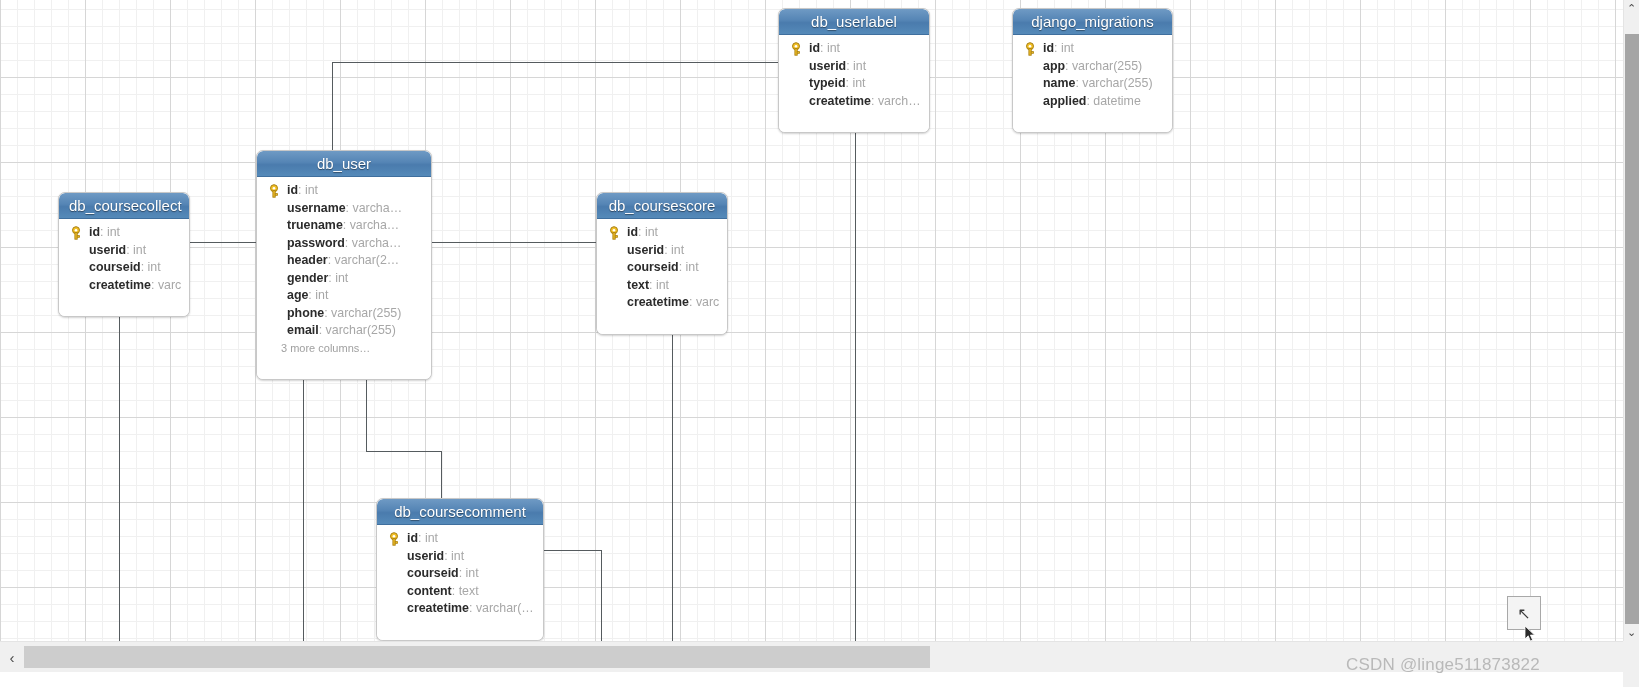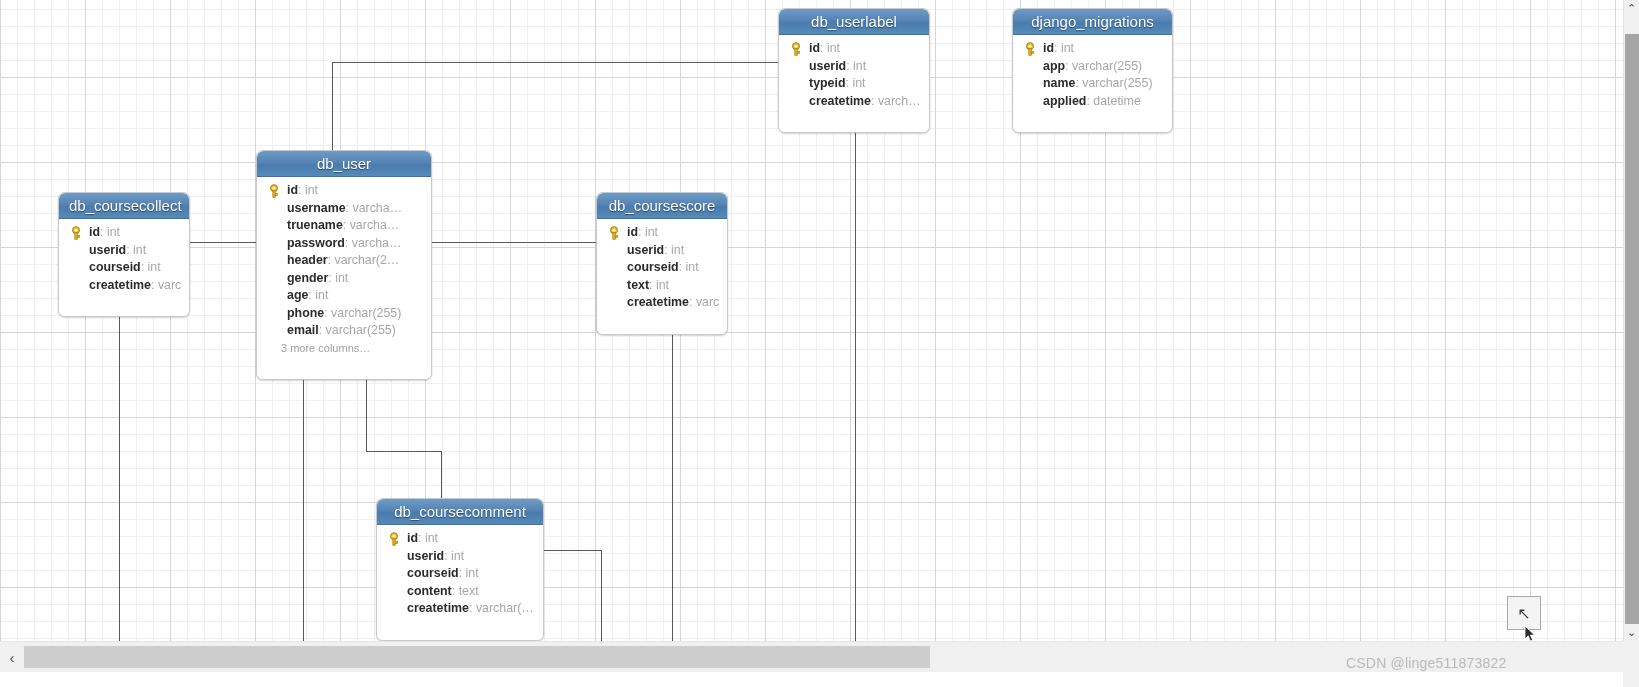--- a/index.html
+++ b/index.html
@@ -178,21 +178,21 @@
     display: flex; align-items: center; justify-content: center;
     color: #3a3a3a;
     font-size: 16px;
   }
 
   
   #watermark {
     position: absolute;
     left: 1346px;
     top: 655px;
-    font-size: 14px;
+    font-size: 17px;
     color: #b9b9b9;
     white-space: nowrap;
     letter-spacing: 0.2px;
     pointer-events: none;
   }
   #cursor-arrow {
     position: absolute;
     left: 1524px;
     top: 625px;
     width: 12px;

